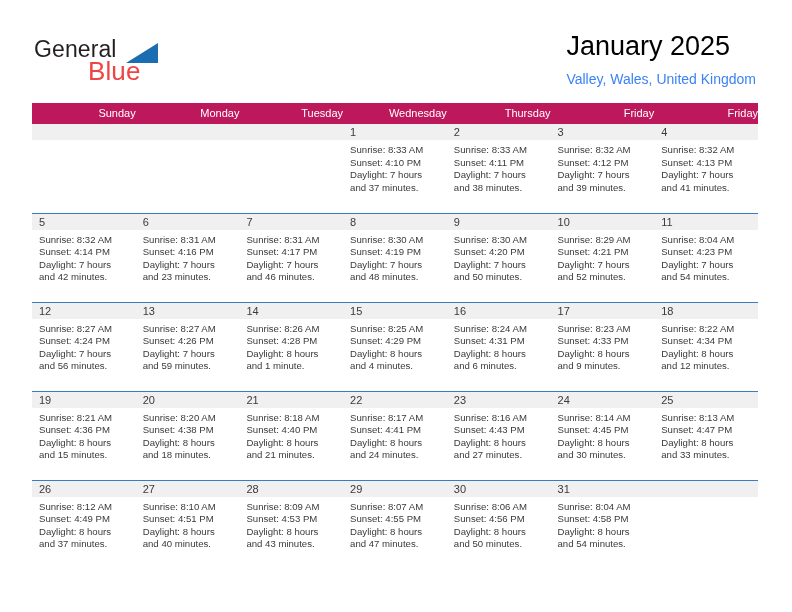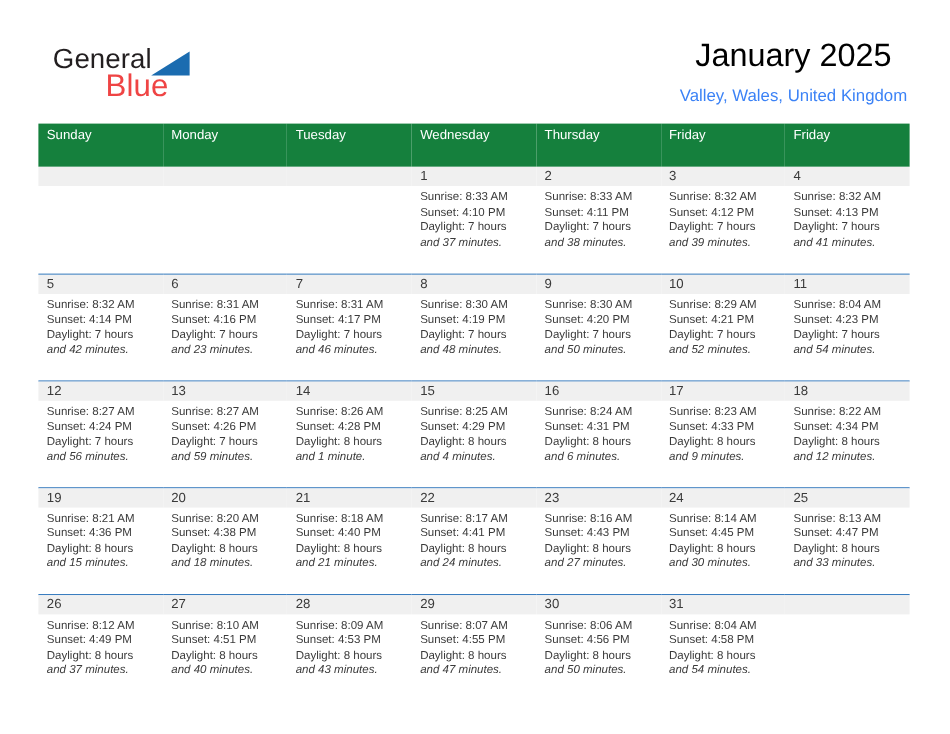--- a/index.html
+++ b/index.html
@@ -37,21 +37,20 @@
     height: 50px;
   }
   .brand-general {
     position: absolute;
     left: 0;
     top: 0;
     font-size: 23px;
     line-height: 26px;
     color: #231f20;
     letter-spacing: 0.1px;
-    margin-left: 10px;
   }
   .brand-blue {
     position: absolute;
     left: 54px;
     top: 22px;
     font-size: 26px;
     line-height: 26px;
     color: #ef4444;
     letter-spacing: 0.1px;
   }
@@ -63,21 +62,21 @@
     height: 0;
     border-top: 0 solid transparent;
     border-left: 32px solid transparent;
     border-bottom: 20px solid #1b6cb0;
   }
 
   .title-block {
     position: absolute;
     right: 36px;
     top: 30px;
-    text-align: center;
+    text-align: left;
   }
   .cal-title {
     font-size: 27px;
     line-height: 33px;
     color: #000000;
     font-weight: normal;
     margin: 0;
     white-space: nowrap;
   }
   .cal-subtitle {
@@ -97,26 +96,26 @@
     border-collapse: collapse;
     table-layout: fixed;
   }
   .calendar th,
   .calendar td {
     padding: 0;
     margin: 0;
     vertical-align: top;
   }
   .dow {
-    background: #15803d;
+    background: #be185d;
     color: #ffffff;
     font-size: 11px;
     font-weight: normal;
-    text-align: left;
-    height: 36px;
+    text-align: right;
+    height: 21px;
     line-height: 21px;
     padding-left: 7px !important;
     box-sizing: border-box;
     width: 103.71px;
   }
 
   .week-row > td {
     border-top: 1px solid #3a7dbf;
     height: 89px;
     box-sizing: border-box;
@@ -143,21 +142,20 @@
     padding: 4px 6px 0 7px;
     font-size: 9.6px;
     line-height: 12.6px;
     color: #3a3a3a;
   }
   .details div {
     white-space: nowrap;
   }
   .details .dl2 {
     white-space: nowrap;
-    font-style: italic;
   }
 </style>
 </head>
 <body>
 
 <div class="page">
 
   <div class="header">
 
     <div class="brand">

